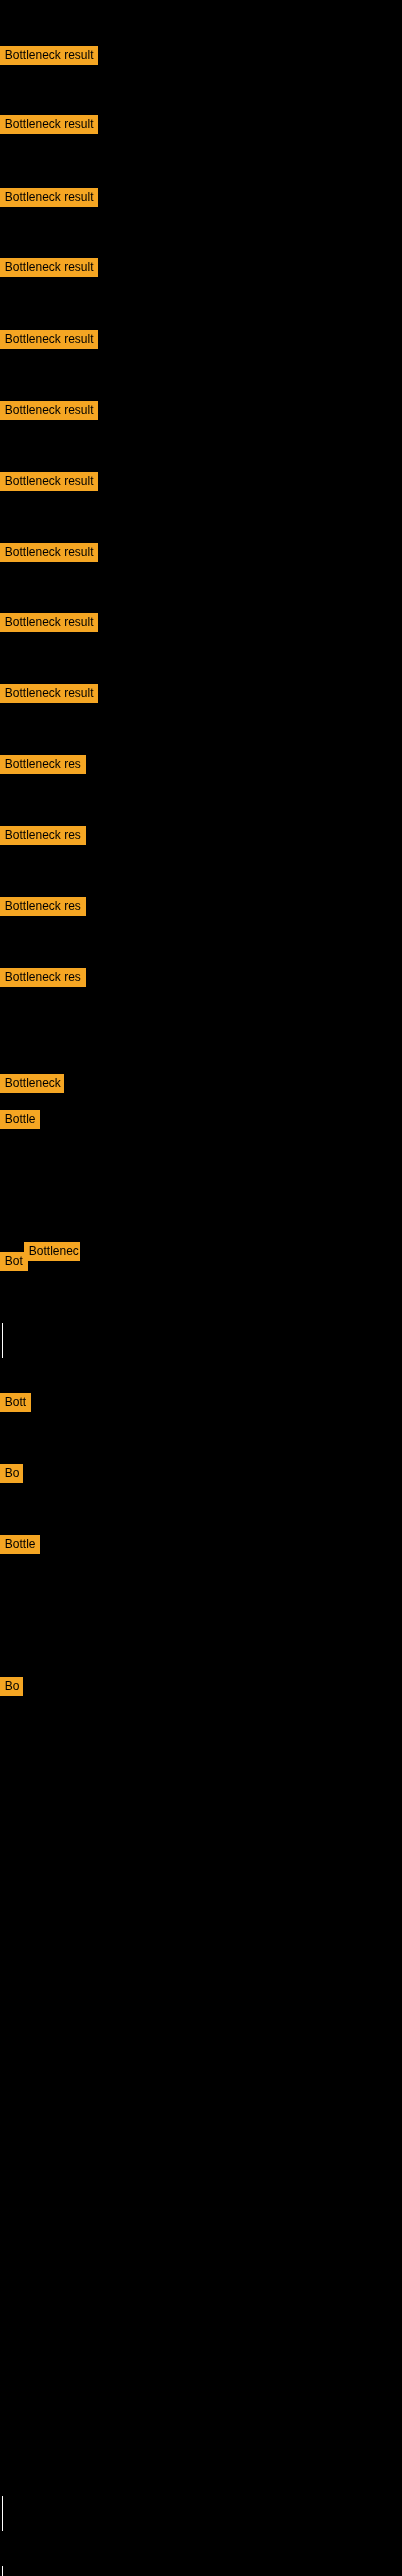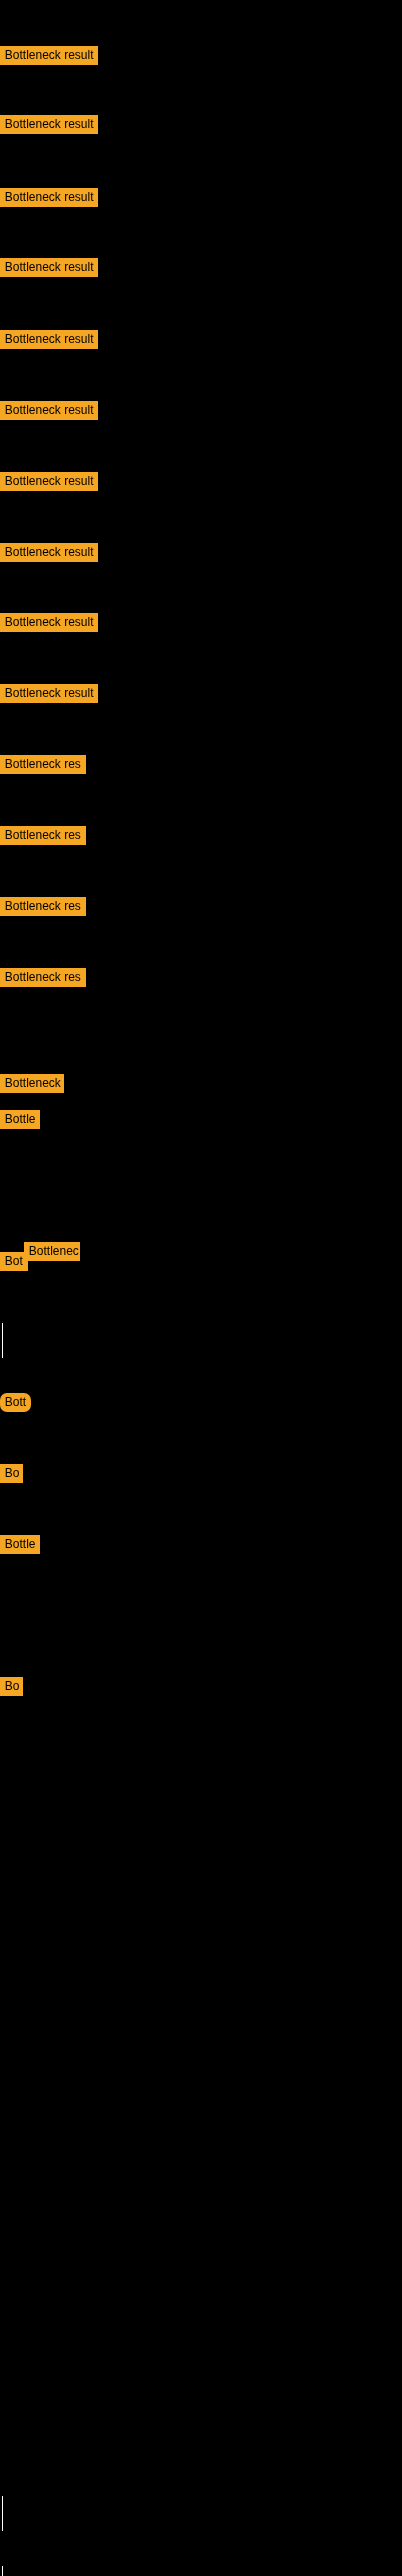--- a/index.html
+++ b/index.html
@@ -61,20 +61,20 @@
 <div class="badge-container" style="top: 613px; max-width: 116px;"><span class="bottleneck-badge" style="max-width: 116px;">Bottleneck result</span></div>
 <div class="badge-container" style="top: 684px; max-width: 113px;"><span class="bottleneck-badge" style="max-width: 113px;">Bottleneck result</span></div>
 <div class="badge-container" style="top: 755px; max-width: 102px;"><span class="bottleneck-badge" style="max-width: 102px;">Bottleneck res</span></div>
 <div class="badge-container" style="top: 826px; max-width: 97px;"><span class="bottleneck-badge" style="max-width: 97px;">Bottleneck res</span></div>
 <div class="badge-container" style="top: 897px; max-width: 93px;"><span class="bottleneck-badge" style="max-width: 93px;">Bottleneck res</span></div>
 <div class="badge-container" style="top: 968px; max-width: 89px;"><span class="bottleneck-badge" style="max-width: 89px;">Bottleneck res</span></div>
 <div class="badge-container" style="top: 1039px; max-width: 64px; margin-top: 35px;"><span class="bottleneck-badge" style="max-width: 64px;">Bottleneck</span></div>
 <div class="badge-container" style="top: 1110px; max-width: 44px;"><span class="bottleneck-badge" style="max-width: 44px;">Bottle</span></div>
 <div class="badge-container" style="top: 1242px; max-width: 56px; margin-left: 24px;"><span class="bottleneck-badge" style="max-width: 56px;">Bottlenec</span></div>
 <div class="badge-container" style="top: 1252px; max-width: 28px;"><span class="bottleneck-badge" style="max-width: 28px;">Bot</span></div>
-<div class="badge-container" style="top: 1393px; max-width: 32px;"><span class="bottleneck-badge" style="max-width: 32px; border-radius: 7px;">Bott</span></div>
+<div class="badge-container" style="top: 1393px; max-width: 32px;"><span class="bottleneck-badge" style="max-width: 32px;">Bott</span></div>
 <div class="badge-container" style="top: 1464px; max-width: 22.5px;"><span class="bottleneck-badge" style="max-width: 22.5px;">Bo</span></div>
 <div class="badge-container" style="top: 1535px; max-width: 40px;"><span class="bottleneck-badge" style="max-width: 40px;">Bottle</span></div>
 <div class="badge-container" style="top: 1677px; max-width: 22.5px;"><span class="bottleneck-badge" style="max-width: 22.5px;">Bo</span></div>
 <div class="vertical-line" style="top: 1323px; height: 35px;"></div>
 <div class="vertical-line" style="top: 2496px; height: 35px;"></div>
 <div class="vertical-line" style="top: 2566px; height: 35px;"></div>
 
 
 </body></html>

